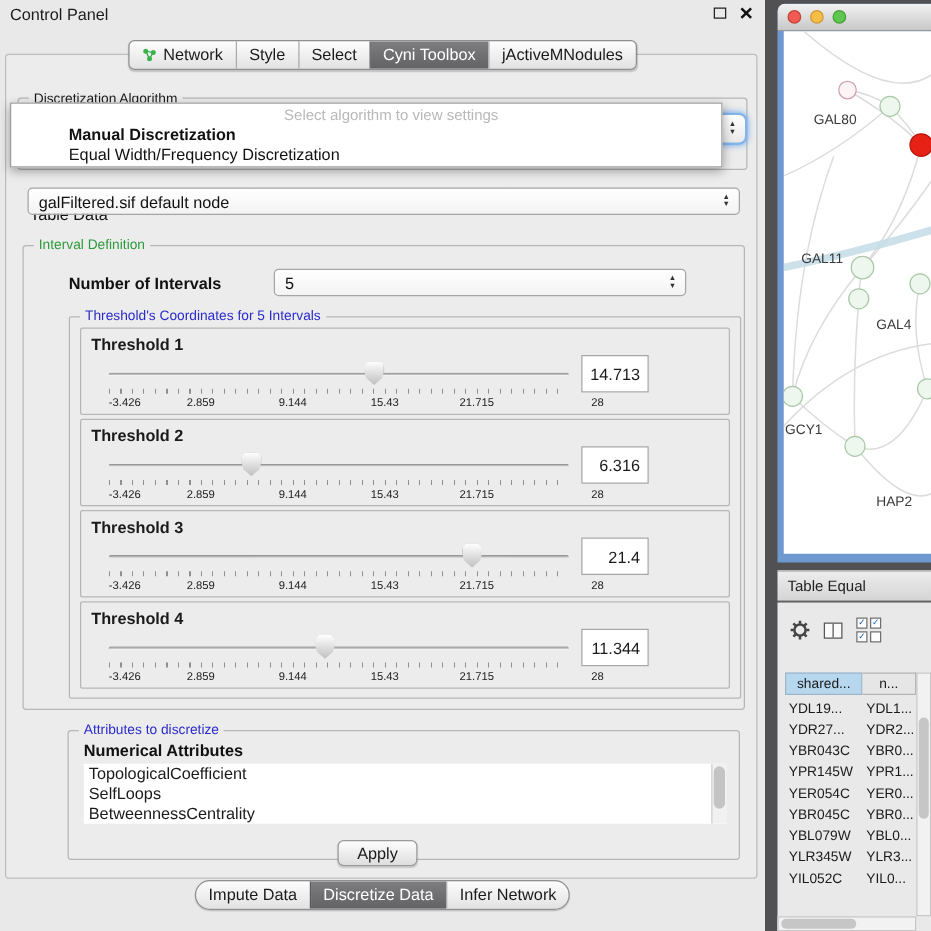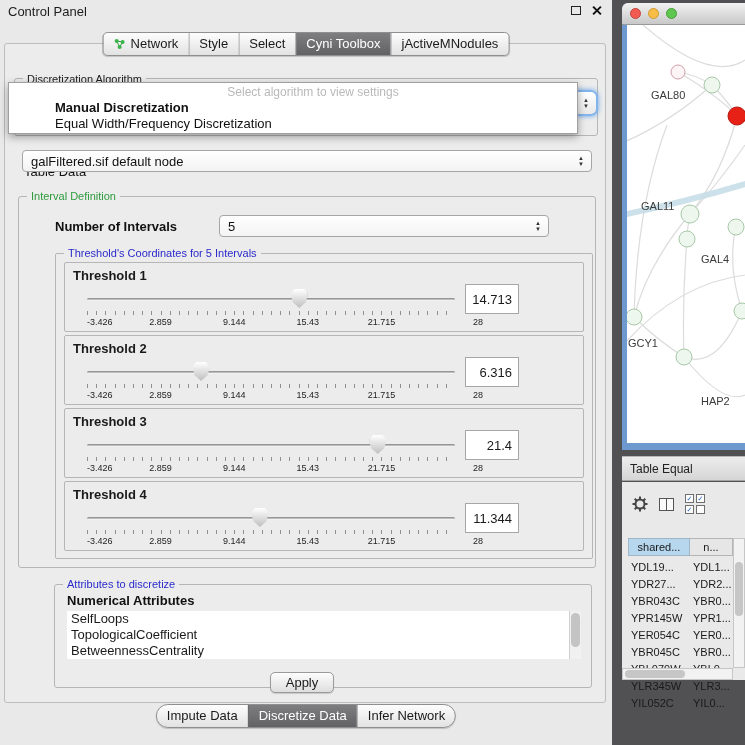--- a/index.html
+++ b/index.html
@@ -77,21 +77,21 @@
   .net-window { position:absolute; left:10px; top:3px; width:123px; height:447px; background:#6e99cf; border-radius:6px 0 0 0; }
   .net-titlebar { position:absolute; left:0; top:0; right:0; height:22px; background:linear-gradient(#f2f2f2,#c8c8c8); border-radius:6px 0 0 0; border-bottom:1px solid #999; }
   .lights { position:absolute; left:8px; top:5px; display:flex; gap:7px; }
   .light { width:11px; height:11px; border-radius:50%; }
   .light.red { background:#f15b51; border:1px solid #c2433c; }
   .light.yellow { background:#f8bd46; border:1px solid #cf9a34; }
   .light.green { background:#5fc64f; border:1px solid #47a037; }
   .net-canvas { position:absolute; left:5px; right:0; top:22px; bottom:7px; background:#ffffff; overflow:hidden; }
 
   .table-panel-bar { position:absolute; left:10px; top:456px; width:123px; height:25px; background:linear-gradient(#ededed,#d5d5d5); border-top:1px solid #b8b8b8; border-bottom:1px solid #a2a2a2; display:flex; align-items:center; padding-left:8px; font-size:12px; color:#222; }
-  .table-wrap { position:absolute; left:10px; top:482px; width:123px; height:198px; background:#e9e9e9; }
+  .table-wrap { position:absolute; left:10px; top:482px; width:123px; height:263px; background:#e9e9e9; }
   .tbl-toolbar { position:absolute; left:10px; top:12px; display:flex; gap:11px; align-items:center; }
   .cols-icon { width:15px; height:13px; border:1px solid #555; position:relative; background:#fafafa; }
   .cols-icon::after { content:""; position:absolute; left:6px; top:0; width:1px; height:100%; background:#555; }
   .check-grid { display:grid; grid-template-columns:9px 9px; grid-gap:2px; }
   .mini-check { width:9px; height:9px; border:1px solid #6f6f6f; background:#fdfdfd; font-size:7px; line-height:8px; text-align:center; color:#1560bd; }
   .tbl-header { position:absolute; left:6px; top:56px; right:12px; height:18px; display:flex; font-size:11px; }
   .th-cell { display:flex; align-items:center; justify-content:center; border:1px solid #9fb6c8; background:#e6e6e6; overflow:hidden; white-space:nowrap; }
   .th-cell.sel { background:#b7d7ef; }
   .th-c1 { width:62px; }
   .th-c2 { flex:1; border-left:none; border-color:#b5b5b5; }
@@ -249,22 +249,22 @@
           </div>
           <div class="valuebox">11.344</div>
         </div>
       </div>
     </div>
 
     <div class="group" style="left:54px; top:584px; width:538px; height:104px;">
       <span class="group-title t-blue">Attributes to discretize</span>
       <span class="plain-label bold" style="left:12px; top:8px;">Numerical Attributes</span>
       <div class="attr-list">
+        <div class="attr-item">TopologicalCoefficient</div>
         <div class="attr-item">SelfLoops</div>
-        <div class="attr-item">TopologicalCoefficient</div>
         <div class="attr-item">BetweennessCentrality</div>
         <div class="list-scrollbar">
             <div class="sb-thumb"></div>
           </div>
       </div>
     </div>
 
     <div class="apply-btn">Apply</div>
 
     <div class="seg bottom-tabs">

